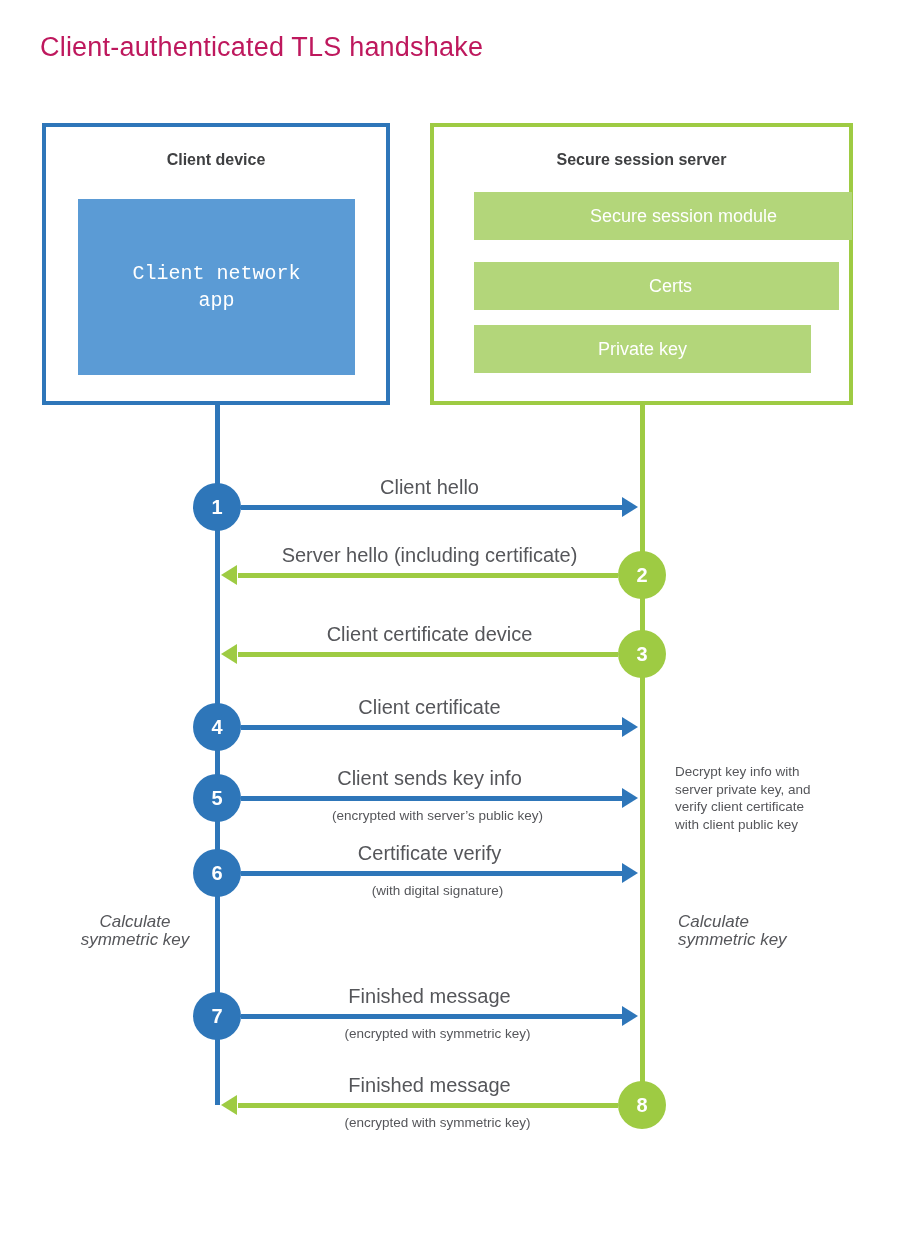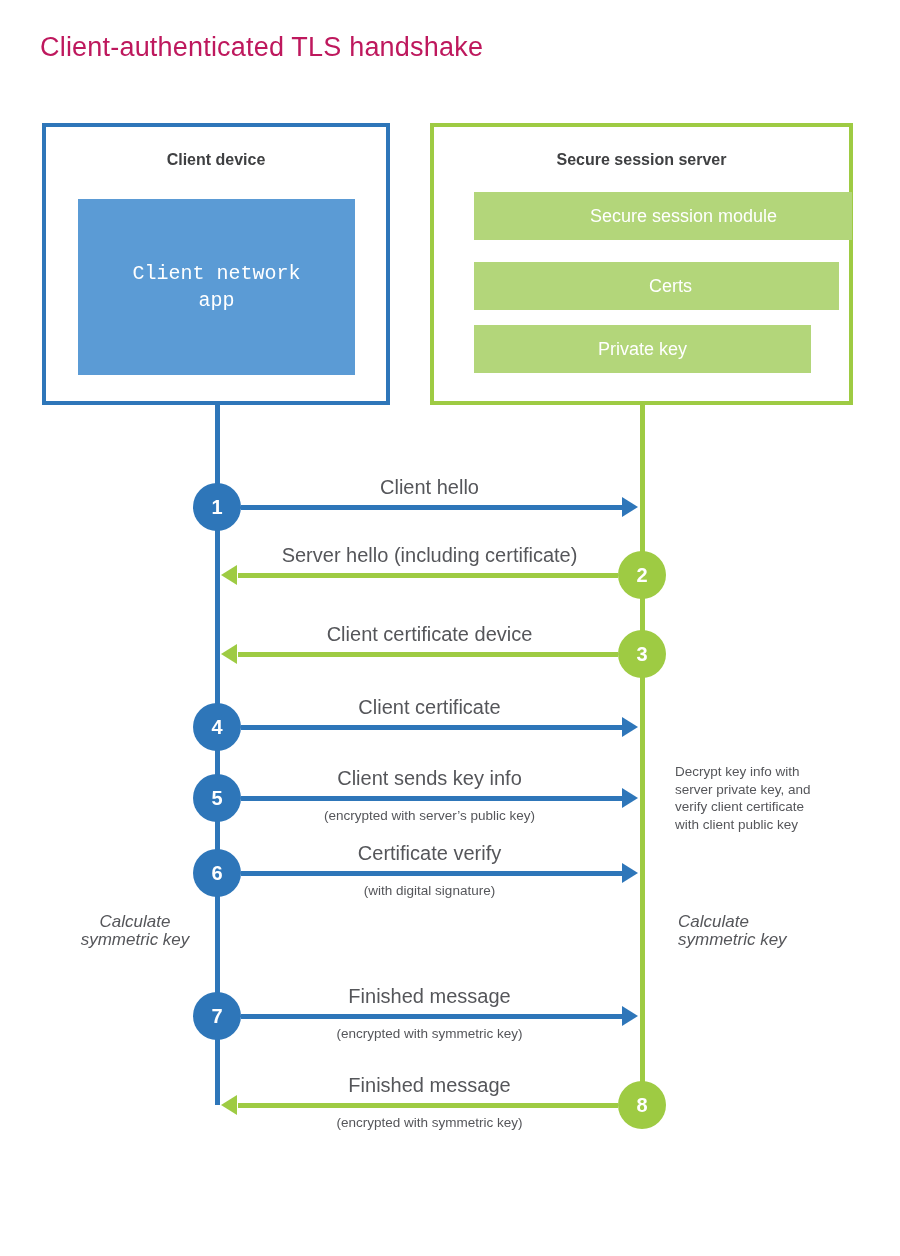--- a/index.html
+++ b/index.html
@@ -78,21 +78,21 @@
   .from-server .line { left: 238px; width: 380px; background: var(--green); }
   .head { position: absolute; top: -10px; width: 0; height: 0;
           border-top: 10px solid transparent; border-bottom: 10px solid transparent; }
   .from-client .head { left: 622px; border-left: 16px solid var(--blue); }
   .from-server .head { left: 221px; border-right: 16px solid var(--green); }
   .msg-label {
     position: absolute; left: 230px; width: 399px; top: -31px;
     text-align: center; font-size: 20px; color: var(--text_gray);
   }
   .msg-sub {
-    position: absolute; left: 230px; width: 399px; top: 10px;
+    position: absolute; left: 238px; width: 399px; top: 10px;
     text-align: center; font-size: 13.5px; color: var(--text_gray);
   }
   
   .note {
     position: absolute; left: 667px; top: 763px; width: 180px;
     font-size: 13.5px; line-height: 17.5px; color: var(--text_gray);
     white-space: pre-line;
     margin-left: 8px;
   }
   .calc {

